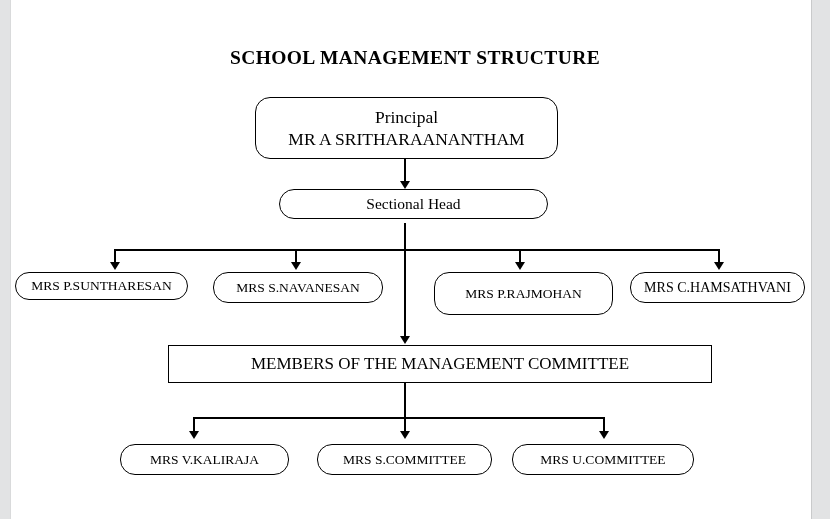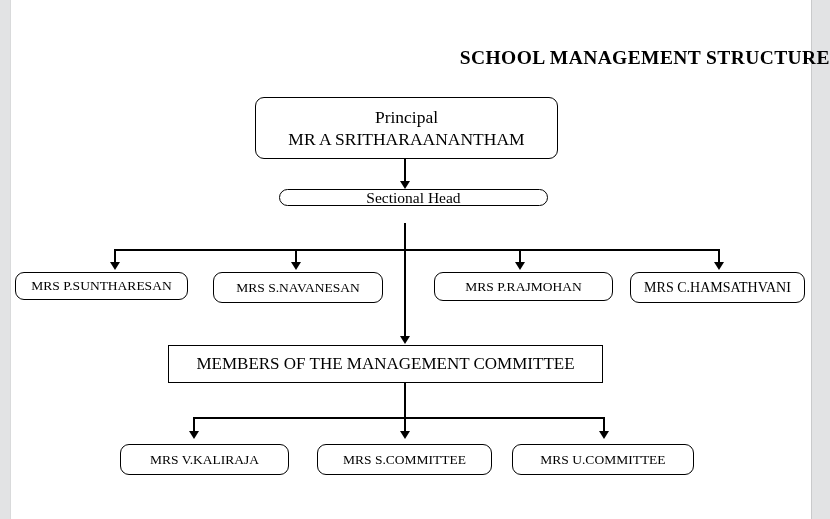--- a/index.html
+++ b/index.html
@@ -30,33 +30,33 @@
     top: 0;
     width: 830px;
     height: 519px;
   }
   
   #chart-title {
     position: absolute;
     left: 0;
     top: 47px;
     width: 830px;
-    text-align: right;
+    text-align: center;
     font-size: 19.5px;
     font-weight: bold;
     letter-spacing: 0.4px;
     color: #000000;
     white-space: nowrap;
   }
   
   .node {
     position: absolute;
     box-sizing: border-box;
     border: 1px solid #000000;
-    border-radius: 9px;
+    border-radius: 15px;
     background: #ffffff;
     color: #000000;
     display: flex;
     flex-direction: column;
     align-items: center;
     justify-content: center;
     text-align: center;
     line-height: 1.28;
     white-space: nowrap;
   }
@@ -66,30 +66,30 @@
   }
   .node .line1 { display: block; }
   .node .line2 { display: block; }
 
   
   #node-principal {
     left: 255px; top: 97px; width: 303px; height: 62px;
     font-size: 17.5px;
   }
   #node-sectional-head {
-    left: 279px; top: 189px; width: 269px; height: 17px;
+    left: 279px; top: 189px; width: 269px; height: 30px;
     font-size: 15.5px;
   }
   #node-sh-0 { left: 15px;  top: 272px; width: 173px; height: 28px; font-size: 13.5px; }
   #node-sh-1 { left: 213px; top: 272px; width: 170px; height: 31px; font-size: 13.5px; text-align: center; }
-  #node-sh-2 { left: 434px; top: 272px; width: 179px; height: 29px; font-size: 13.5px; }
+  #node-sh-2 { left: 434px; top: 272px; width: 179px; height: 43px; font-size: 13.5px; }
   #node-sh-3 { left: 630px; top: 272px; width: 175px; height: 31px; font-size: 14px; }
 
   #node-committee {
-    left: 168px; top: 345px; width: 435px; height: 38px;
+    left: 168px; top: 345px; width: 544px; height: 38px;
     font-size: 17px;
   }
 
   #node-mc-0 { left: 120px; top: 444px; width: 169px; height: 31px; font-size: 13.5px; text-align: center; }
   #node-mc-1 { left: 317px; top: 444px; width: 175px; height: 31px; font-size: 13.5px; }
   #node-mc-2 { left: 512px; top: 444px; width: 182px; height: 31px; font-size: 13.5px; }
 
   
   .conn {
     position: absolute;

